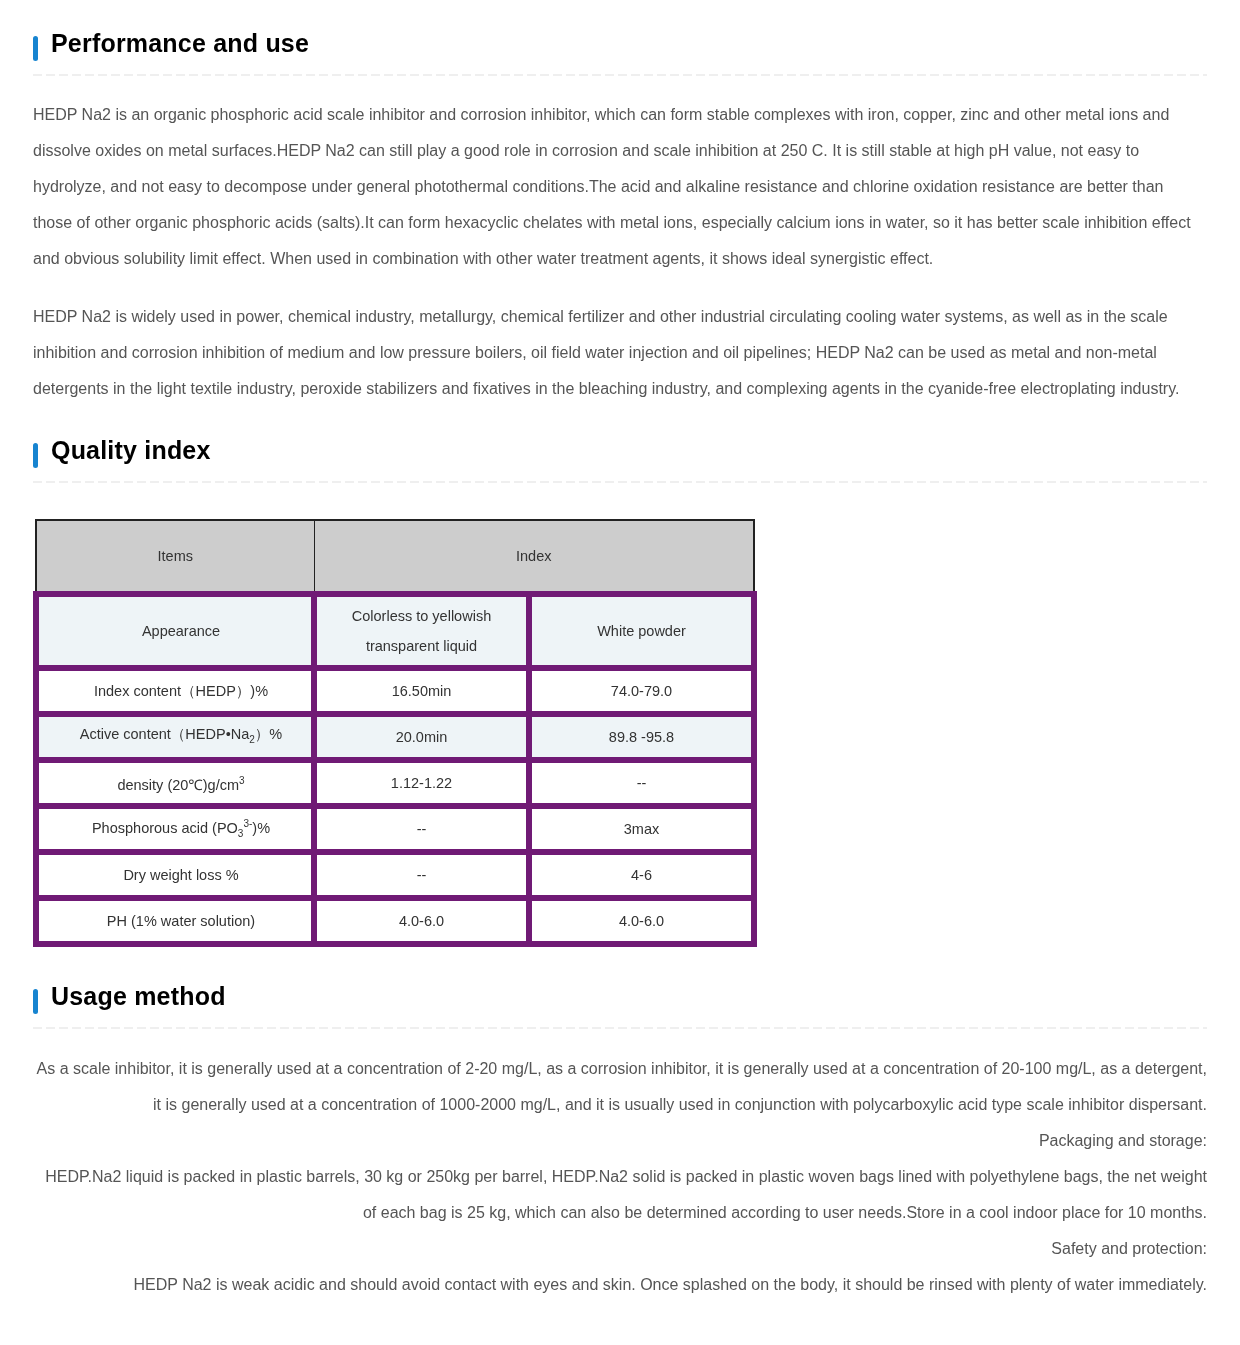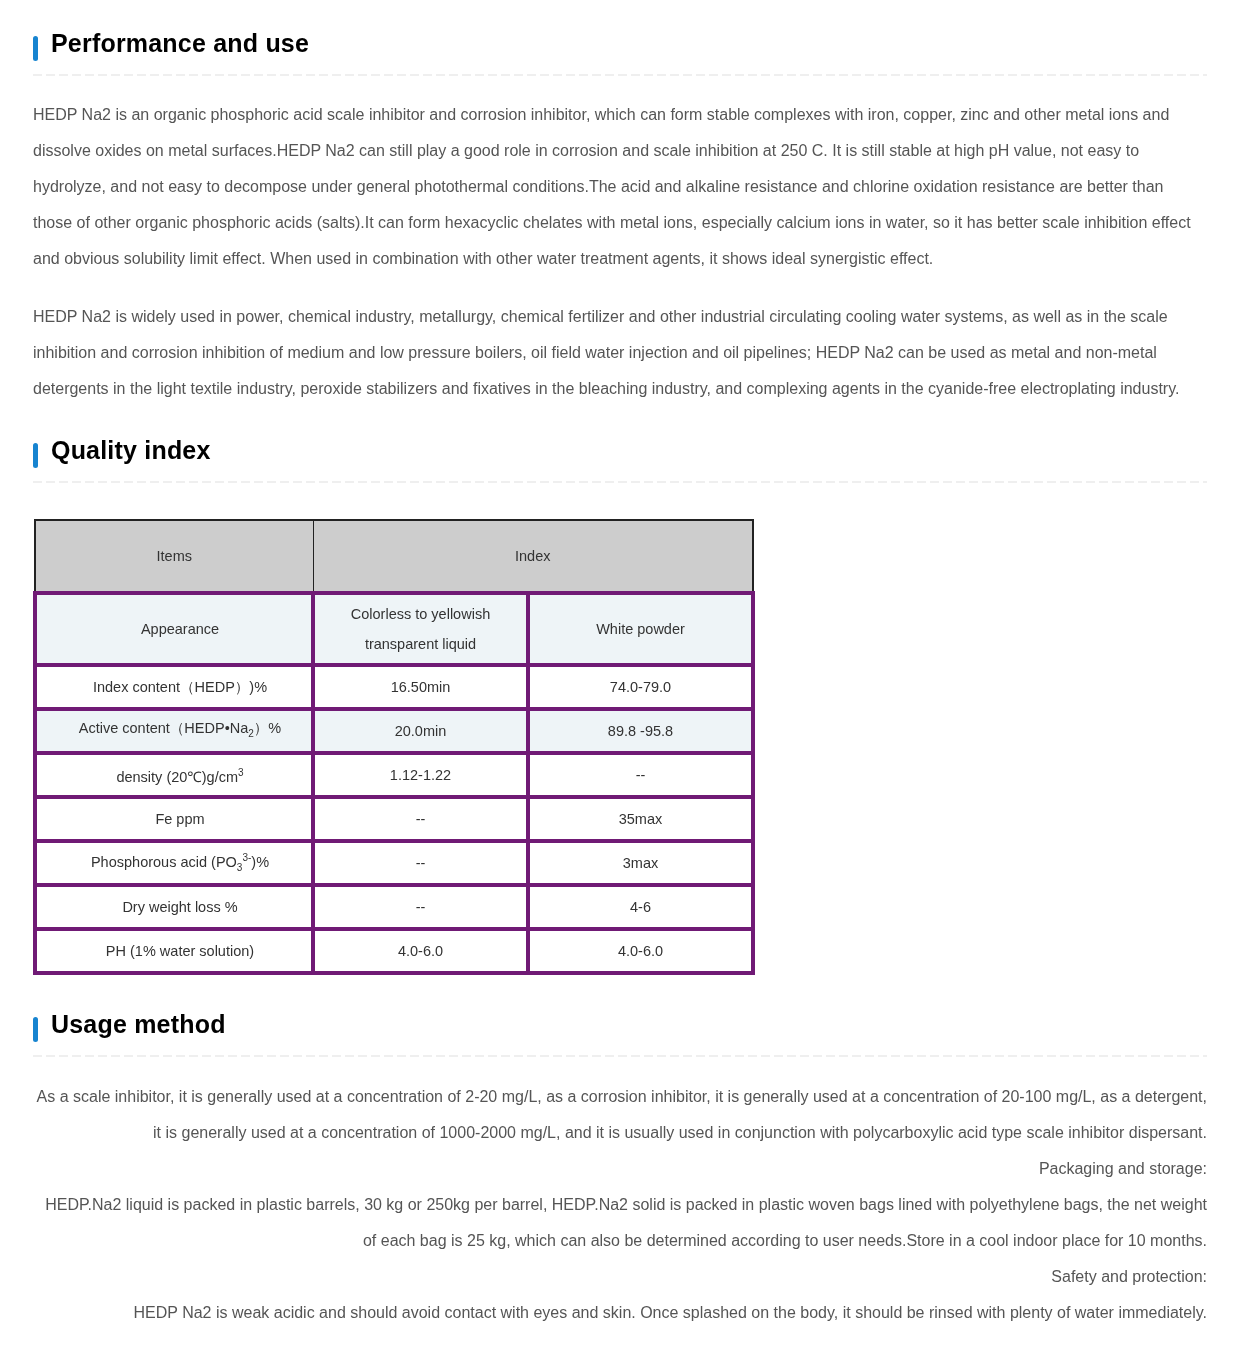--- a/index.html
+++ b/index.html
@@ -80,21 +80,21 @@
     padding-top: 36px;
     padding-bottom: 6px;
   }
   table.spec {
     border-collapse: collapse;
     table-layout: fixed;
     width: 718px;
     border: 2px solid #222222;
   }
   table.spec td, table.spec th {
-    border: 4px solid #701a75;
+    border: 6px solid #701a75;
     font-size: 14.5px;
     font-weight: normal;
     color: #333333;
     padding: 0 6px;
     line-height: 24px;
   }
   table.spec col.c1 { width: 278px; }
   table.spec col.c2 { width: 215px; }
   table.spec col.c3 { width: 225px; }
 
@@ -182,25 +182,20 @@
             <td class="item">Active content（HEDP•Na<sub>2</sub>）%</td>
             <td class="val"><span class="">20.0min</span></td>
             <td class="val">89.8 -95.8</td>
           </tr>
           <tr class="plain">
             <td class="item">density (20℃)g/cm<sup>3</sup></td>
             <td class="val"><span class="">1.12-1.22</span></td>
             <td class="val">--</td>
           </tr>
           <tr class="plain">
-            <td class="item">Fe ppm</td>
-            <td class="val"><span class="">--</span></td>
-            <td class="val">35max</td>
-          </tr>
-          <tr class="plain">
             <td class="item">Phosphorous acid (PO<sub>3</sub><sup>3-</sup>)%</td>
             <td class="val"><span class="">--</span></td>
             <td class="val">3max</td>
           </tr>
           <tr class="plain">
             <td class="item">Dry weight loss %</td>
             <td class="val"><span class="">--</span></td>
             <td class="val">4-6</td>
           </tr>
           <tr class="plain">

